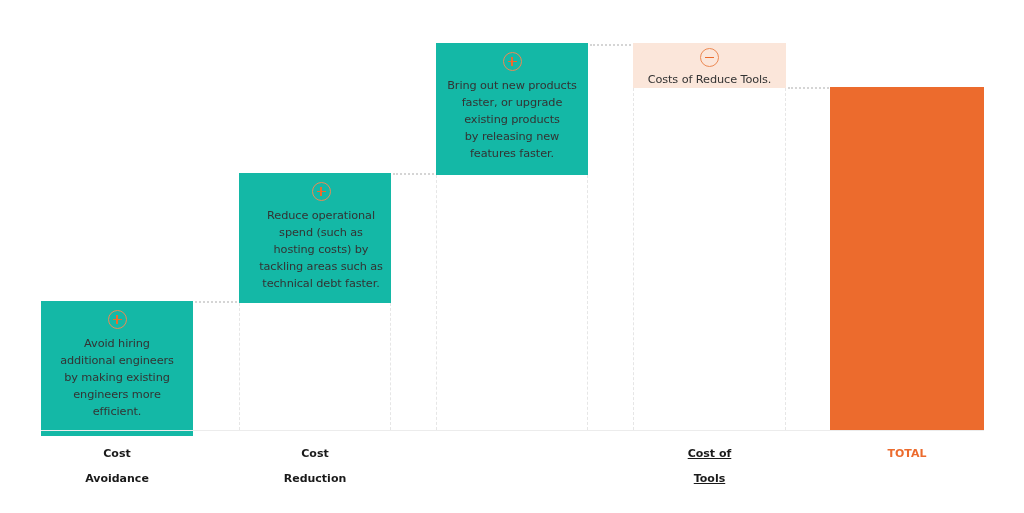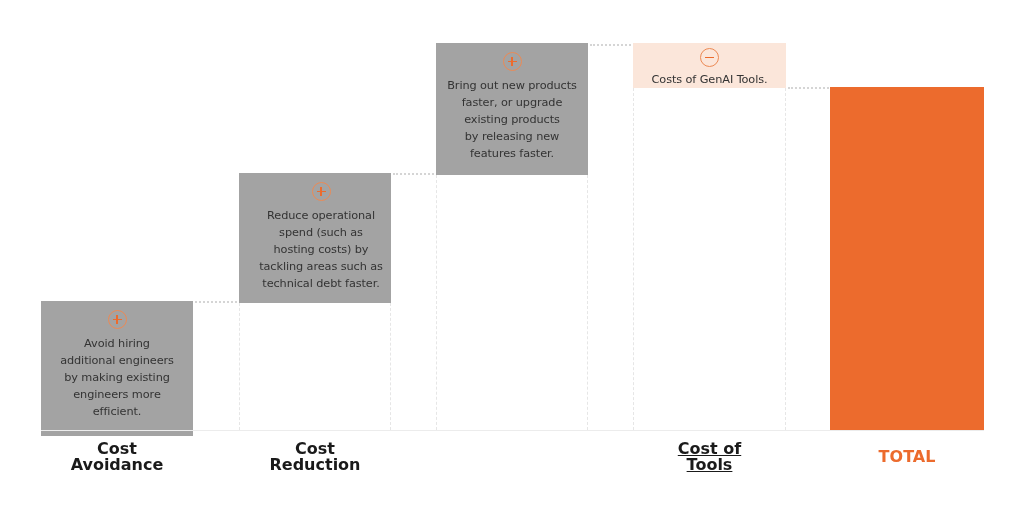--- a/index.html
+++ b/index.html
@@ -1,34 +1,34 @@
 <!DOCTYPE html>
 <html><head>
 <meta charset="utf-8">
 <style>
   html, body { margin: 0; padding: 0; background: #ffffff; }
   body { width: 1024px; height: 513px; position: relative; overflow: hidden;
          font-family: "DejaVu Sans", "Liberation Sans", sans-serif; color: #2b2b2b; }
   .chart { position: absolute; left: 0; top: 0; width: 1024px; height: 513px; }
   .baseline { position: absolute; left: 41px; top: 430px; width: 943px; height: 1px; background: #ececec; }
   .block { position: absolute; box-sizing: border-box; }
-  .gray { background: #a3a3a3; }
+  .gray { background: #14b8a6; }
   .peach { background: #fbe6da; }
   .ghost { border-left: 1px dashed #e6e6e6; border-right: 1px dashed #e6e6e6; background: #ffffff; }
   .total { background: #ec6b2d; }
   .conn { position: absolute; height: 0; border-top: 2px dotted #d5d5d5; }
   .card { display: flex; flex-direction: column; align-items: center; justify-content: flex-start;
           text-align: center; padding-top: 9px; }
   .icon { width: 19px; height: 19px; border-radius: 50%; border: 1.5px solid #ec8a55; box-sizing: border-box;
           position: relative; margin-bottom: 6px; }
   .icon::before { content: ""; position: absolute; left: 4px; right: 4px; top: 7.5px; height: 1.5px; background: #ec6b2d; }
   .icon.plus::after { content: ""; position: absolute; top: 4px; bottom: 4px; left: 7.5px; width: 1.5px; background: #ec6b2d; }
   .desc { font-size: 11.3px; line-height: 17px; color: #333333; white-space: pre-line; letter-spacing: -0.1px; }
-  .label { position: absolute; top: 441px; text-align: center; font-weight: bold; font-size: 16px;
-           line-height: 16px; color: #1a1a1a; white-space: pre-line; }
+  .label { position: absolute; top: 441px; text-align: center; font-weight: bold; font-size: 11px;
+           line-height: 25px; color: #1a1a1a; white-space: pre-line; }
   .label.accent { color: #ec6b2d; }
 </style>
 </head>
 <body>
 
 <div class="chart">
 
   <div class="block gray card" style="left:41px; top:301px; width:152px; height:135px;">
     <span class="icon plus"></span>
     <span class="desc">Avoid hiring
@@ -57,28 +57,28 @@
 faster, or upgrade
 existing products
 by releasing new
 features faster.</span>
   </div>
   <div class="conn" style="left:590px; top:44px; width:41px;"></div>
 
   <div class="block ghost" style="left:633px; top:88px; width:153px; height:342px;"></div>
   <div class="block peach card" style="left:633px; top:43px; width:153px; height:45px; padding-top:5px;">
     <span class="icon" style="margin-bottom:4px;"></span>
-    <span class="desc">Costs of GenAI Tools.</span>
+    <span class="desc">Costs of Reduce Tools.</span>
   </div>
   <div class="conn" style="left:788px; top:87px; width:41px;"></div>
 
   <div class="block total" style="left:830px; top:87px; width:154px; height:343px;"></div>
 
   <div class="baseline"></div>
 
   <div class="label" style="left:41px; width:152px;">Cost
 Avoidance</div>
   <div class="label" style="left:239px; width:152px;">Cost
 Reduction</div>
   <div class="label" style="left:633px; width:153px;text-decoration:underline;">Cost of
 Tools</div>
-  <div class="label accent" style="left:830px; width:154px;margin-top:8px;">TOTAL</div>
+  <div class="label accent" style="left:830px; width:154px;">TOTAL</div>
 </div>
 
 </body></html>

